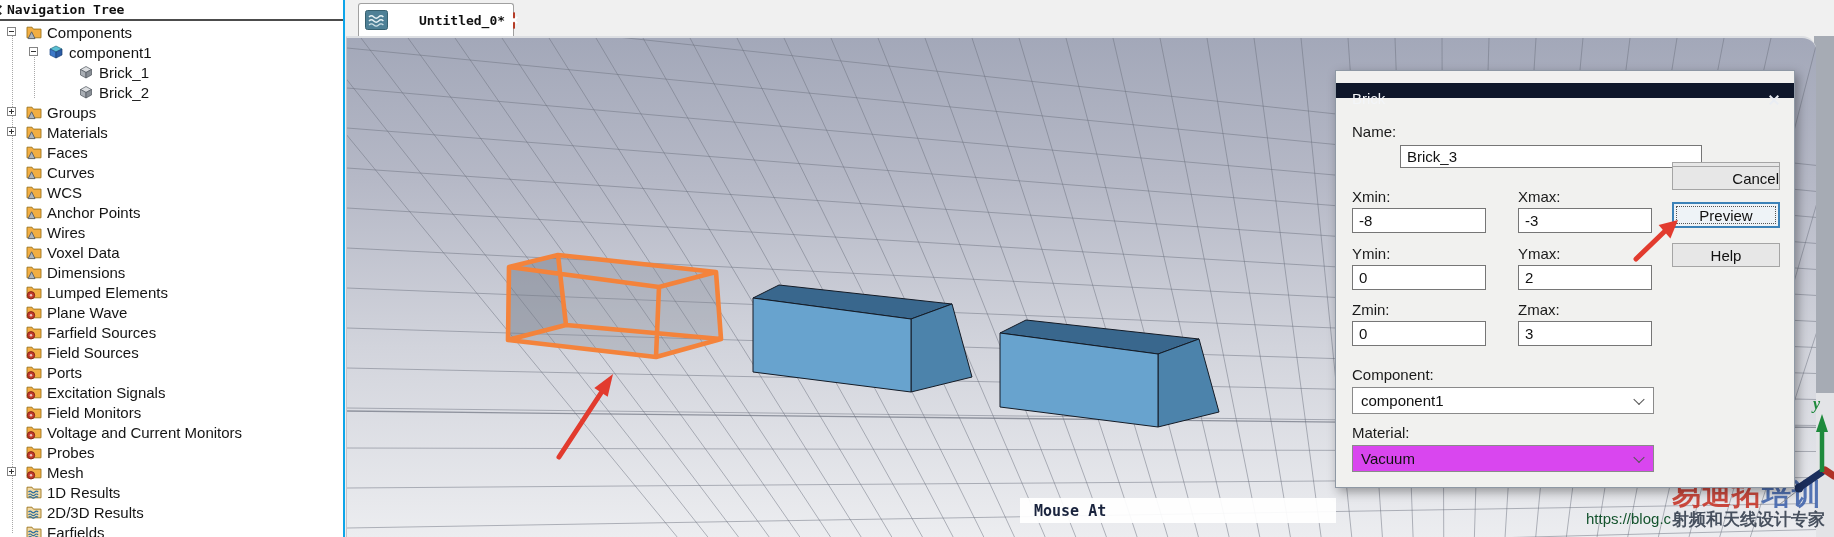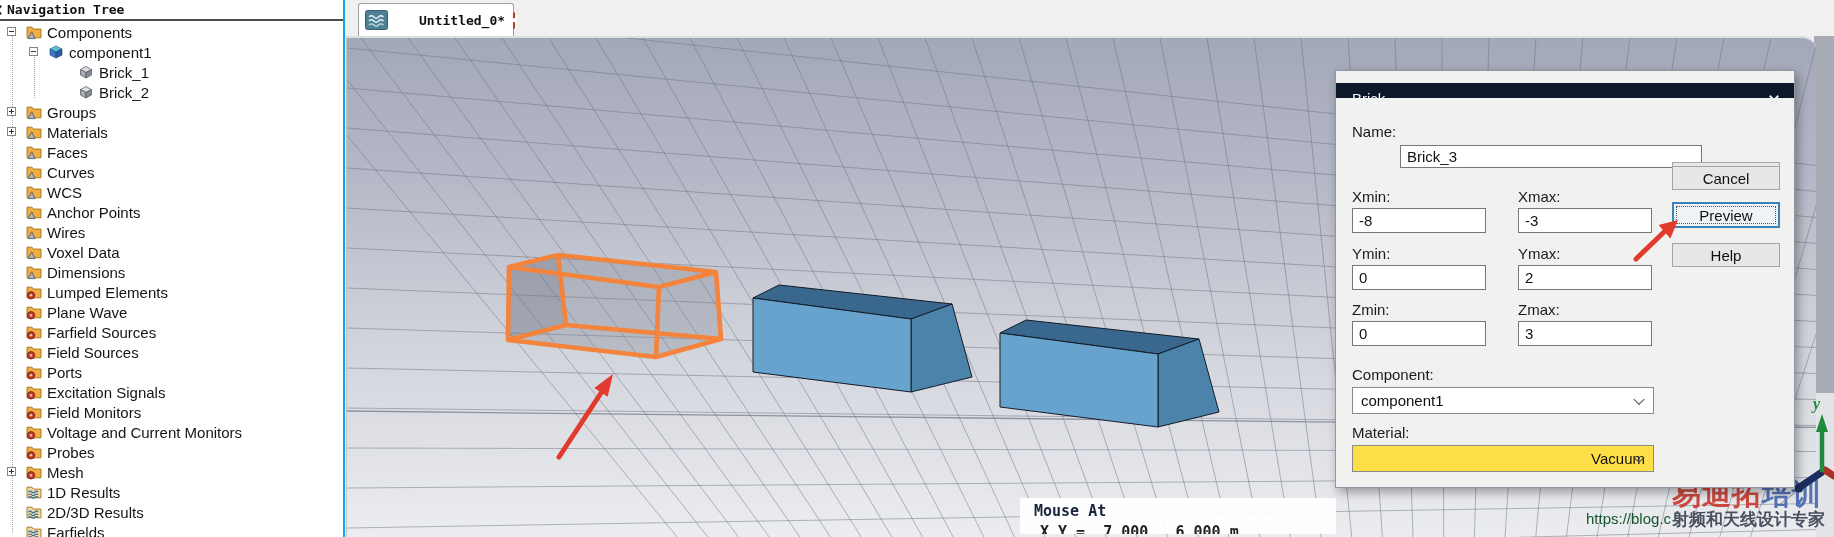--- a/index.html
+++ b/index.html
@@ -45,21 +45,21 @@
   
   .strip-top    { position:absolute; left:1814px; top:36px;  width:20px; height:357px; background:#a6abb4; }
   .strip-bottom { position:absolute; left:1814px; top:393px; width:20px; height:144px; background:#e3e4e7; }
   
   .viewport { position:absolute; left:346px; top:36px; width:1470px; height:501px;
     background:linear-gradient(180deg, #a3a8b9 0%, #b5b8c6 28%, #d2d4dc 62%, #ecedf0 100%);
     border-top:2px solid #dcdee2; border-left:1px solid #c2c4ca;
     border-top-right-radius:14px; overflow:hidden; }
   .viewport svg.canvas { position:absolute; left:0; top:0; }
   
-  .mouse-panel { position:absolute; left:1020px; top:498px; width:316px; height:36px;
+  .mouse-panel { position:absolute; left:1020px; top:498px; width:316px; height:25px;
     background:rgba(255,255,255,0.93); z-index:3; overflow:hidden; }
   .mouse-title { position:absolute; left:14px; top:4px; font-family:"DejaVu Sans Mono", monospace;
     font-weight:bold; font-size:15px; color:#19233d; }
   .mouse-coords { position:absolute; left:20px; top:25px; font-family:"DejaVu Sans Mono", monospace;
     font-weight:bold; font-size:15px; color:#222; white-space:pre; }
   
   .wm-big { position:absolute; left:1672px; top:475px; font-size:29px; font-weight:bold;
     font-family:"DejaVu Sans", sans-serif; white-space:nowrap; letter-spacing:1px; opacity:0.9; z-index:4; }
   .wm-red  { color:#c8382c; } .wm-blue { color:#4467ae; }
   .wm-url { position:absolute; left:1586px; top:510px; font-size:15px; color:#14532d; z-index:3; }
@@ -72,21 +72,21 @@
     background:#f1f1ef; border:1px solid #8e98a4; box-shadow:3px 4px 10px rgba(0,0,0,0.35); }
   .dlg-title { position:absolute; left:0; top:12px; right:0; height:15px; background:#0f172a; }
   .dlg-title-text { position:absolute; left:16px; top:7px; font-size:15px; color:#f3f5f8; }
   .dlg-close { position:absolute; right:13px; top:9px; width:15px; height:15px; color:#e9edf3; cursor:pointer; }
   .dlg-body { position:absolute; left:0; top:33px; right:0; bottom:0;border-radius:11px; }
   .dlg-label { position:absolute; font-size:15px; color:#1a1a1a; }
   .dlg-input { position:absolute; border:1px solid #767676; background:#fff; font-size:15px;
     font-family:"Liberation Sans", sans-serif; padding:0 6px; color:#111; outline:none; }
   .combo { position:absolute; border:1px solid #8a8a8a; background:#fff; font-size:15px; color:#111;
     display:flex; align-items:center; padding:0 8px; cursor:pointer; }
-  .combo.gray { background:#fde047;justify-content:flex-end; }
+  .combo.gray { background:#d946ef; }
   .chev { position:absolute; right:10px; top:50%; width:8px; height:8px; border-right:1.7px solid #555;
     border-bottom:1.7px solid #555; transform:translateY(-70%) rotate(45deg); }
   .dlg-btn { position:absolute; left:336px; width:108px; height:24px; background:#e7e7e7;
     border:1px solid #a5a5a5; font-size:15px; font-family:"Liberation Sans", sans-serif;
     color:#111; cursor:pointer; }
   .dlg-btn.focused { height:26px; background:#eef3f7; border:2px solid #3c82b8; outline:1px dotted #555;
     outline-offset:-5px; }
   
   .arrow2 { position:absolute; left:1598px; top:198px; z-index:7; pointer-events:none; }
 </style>
@@ -466,21 +466,21 @@
         <span class="chev"></span>
       </div>
 
       <span class="dlg-label" style="left:16px; top:320px;">Material:</span>
       <div class="combo gray" style="left:16px; top:341px; width:302px; height:27px;">
         <span>Vacuum</span>
         <span class="chev"></span>
       </div>
 
       <button class="dlg-btn" style="top:22px;margin-top:36px;">OK</button>
-      <button class="dlg-btn" style="top:62px;">Cancel</button>
+      <button class="dlg-btn" style="top:62px;text-align:right;">Cancel</button>
       <button class="dlg-btn focused" style="top:98px;">Preview</button>
       <button class="dlg-btn" style="top:139px;">Help</button>
     </div>
   </div>
 
   <svg class="arrow2" width="110" height="80" viewBox="0 0 110 80">
     <path d="M38 61 L66 34" fill="none" stroke-width="5" stroke-linecap="round" stroke="#e23b2e"></path>
     <polygon points="80,22 72.4,40.6 60.6,27.1" fill="#e23b2e"></polygon>
   </svg>
 

